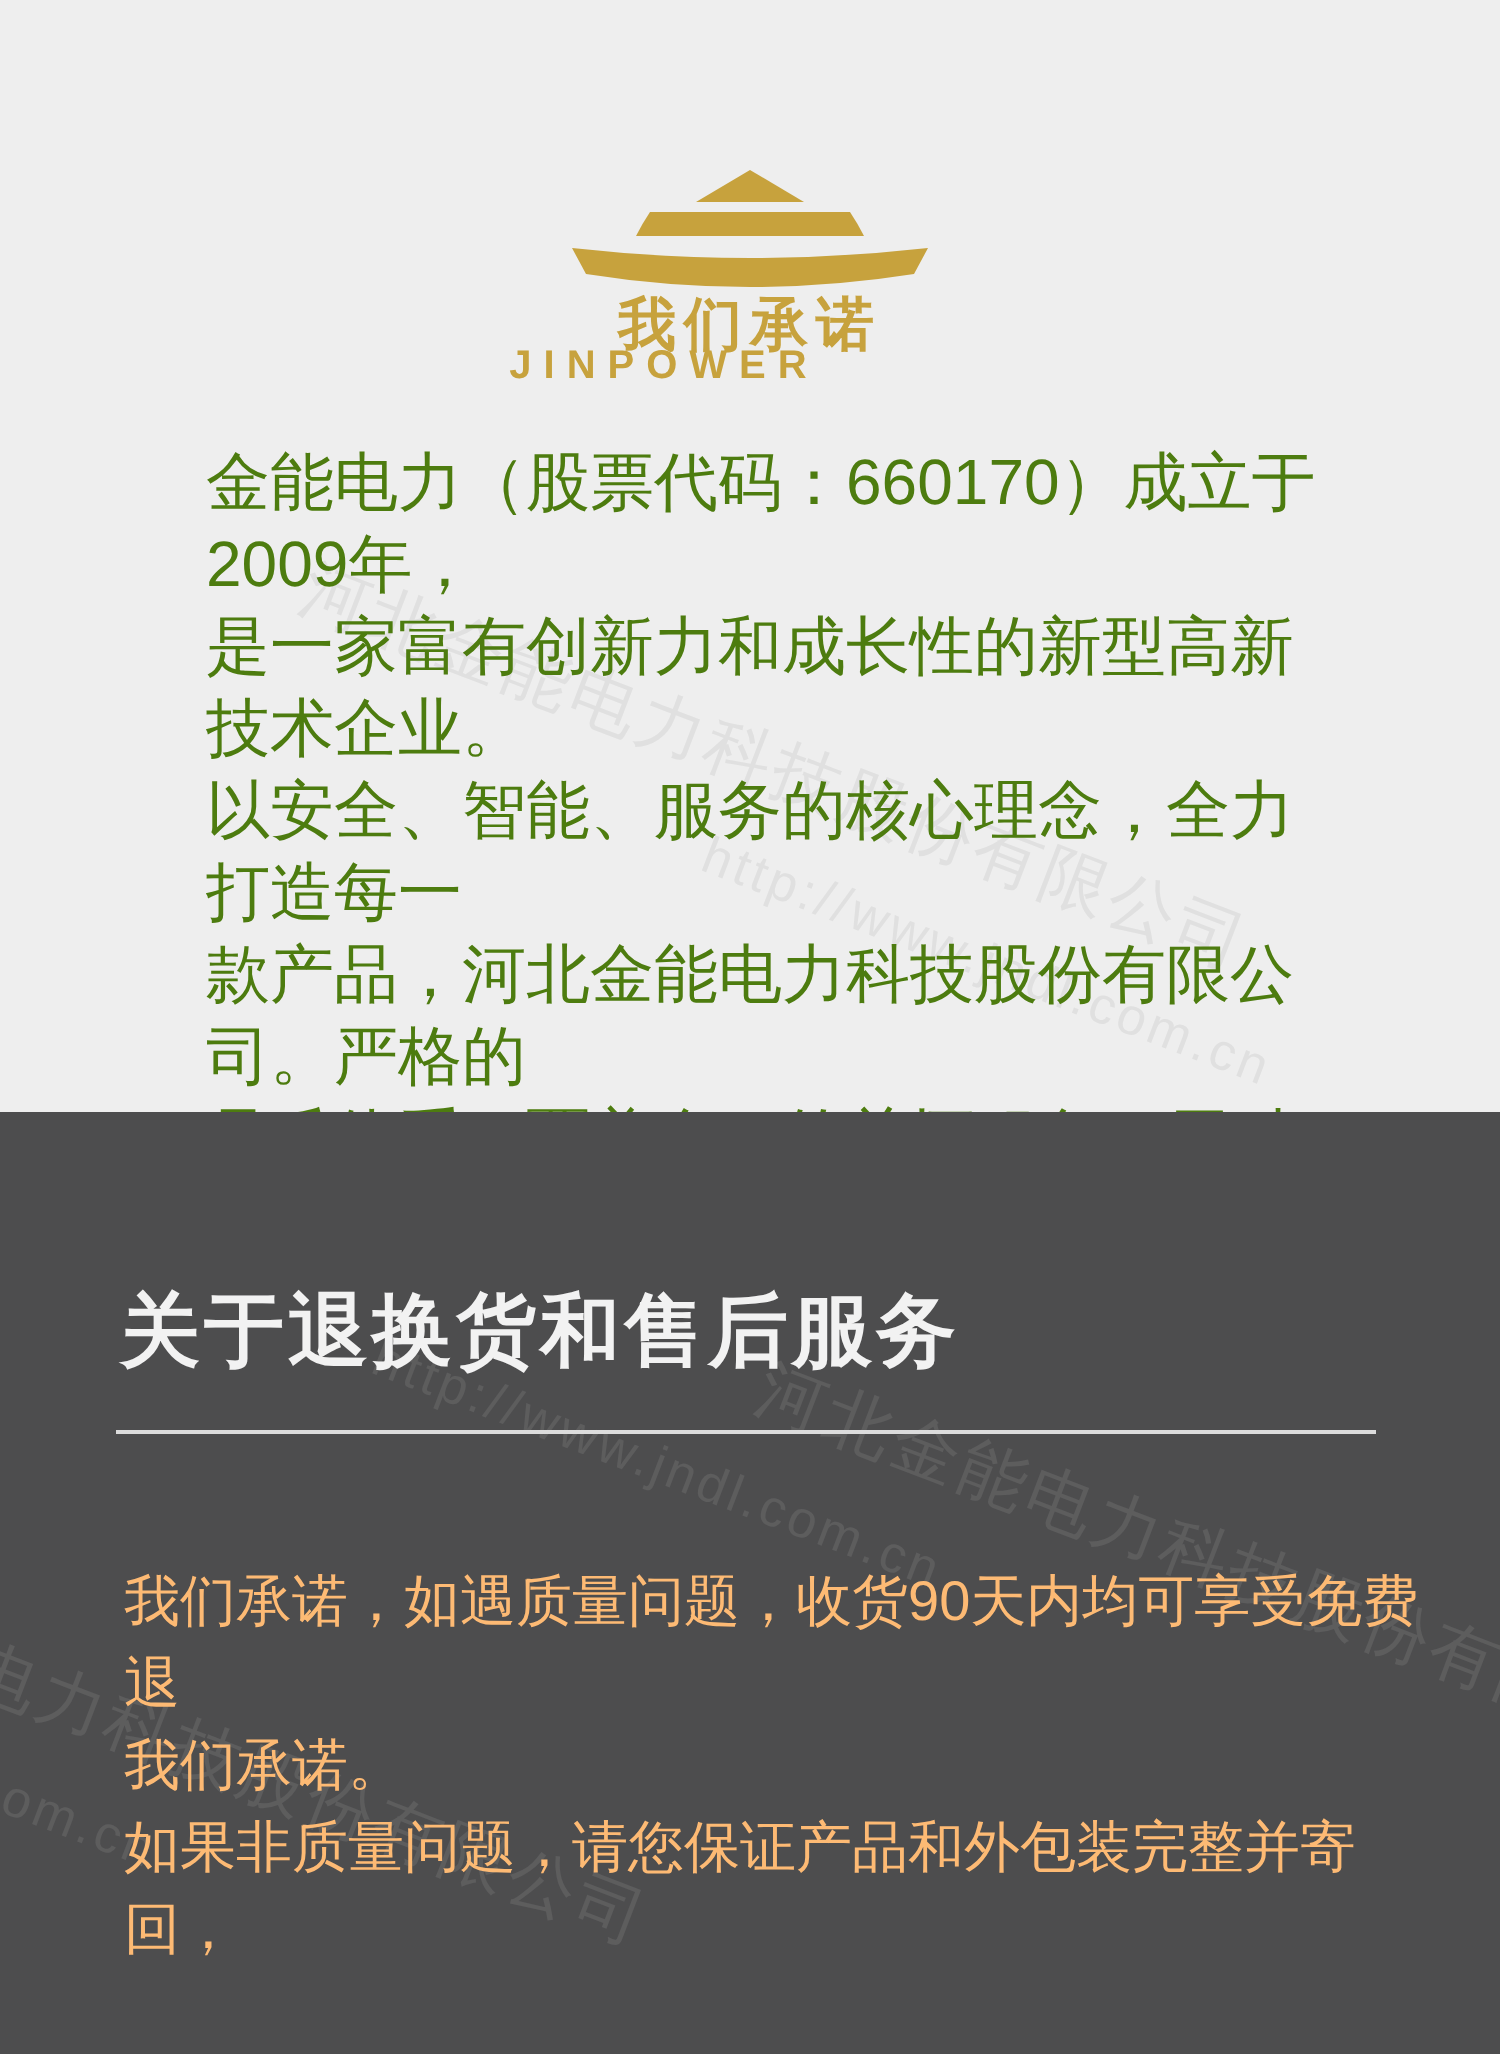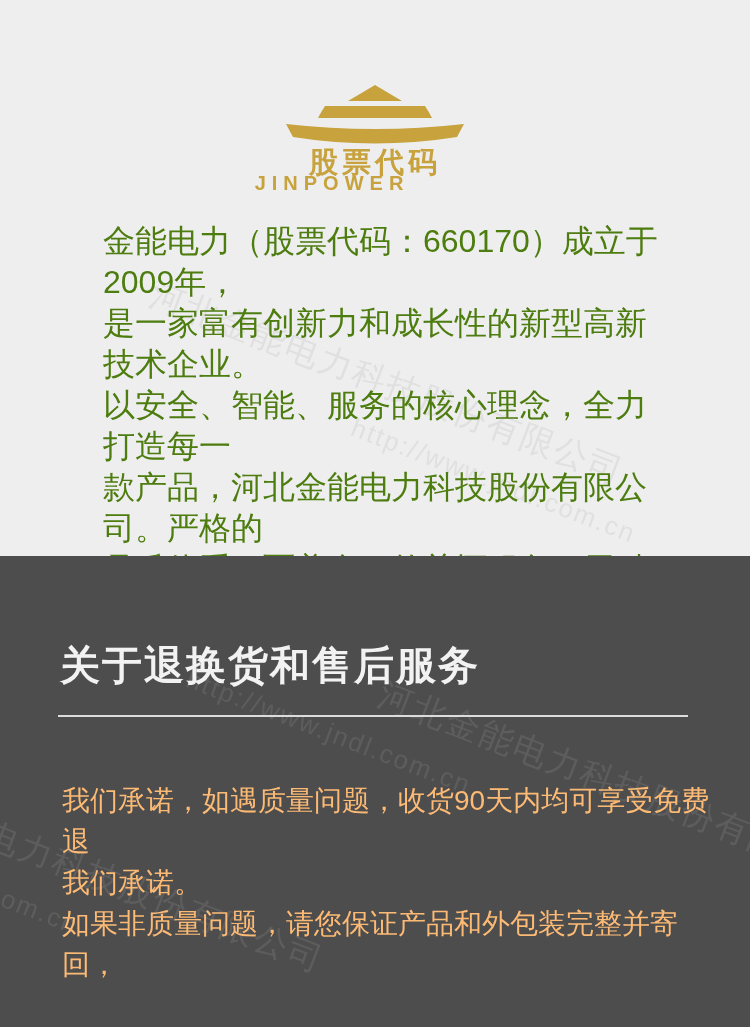--- a/index.html
+++ b/index.html
@@ -113,21 +113,21 @@
       <span class="wm-co">河北金能电力科技股份有限公司</span>
       <span class="wm-url">http://www.jndl.com.cn</span>
     </div>
 
     <div class="logo">
       <svg class="logo-roof" viewBox="0 0 180 68" aria-hidden="true">
         <path d="M90 3 L117 19 L63 19 Z" fill="#c7a23d"></path>
         <path d="M40 24 L140 24 Q144 30 147 36 L33 36 Q36 30 40 24 Z" fill="#c7a23d"></path>
         <path d="M1 42 Q90 52 179 42 L172 55 Q90 68 8 55 Z" fill="#c7a23d"></path>
       </svg>
-      <div class="logo-cn">股票代码</div>
+      <div class="logo-cn">我们承诺</div>
       <div class="logo-en">JINPOWER</div>
     </div>
 
     <div class="intro-text">
       <div class="intro-line">金能电力（股票代码：660170）成立于2009年，</div>
       <div class="intro-line">是一家富有创新力和成长性的新型高新技术企业。</div>
       <div class="intro-line">以安全、智能、服务的核心理念，全力打造每一</div>
       <div class="intro-line">款产品，河北金能电力科技股份有限公司。严格的</div>
       <div class="intro-line">品质体系、覆盖全程的关怀服务，用科技与质量</div>
 

